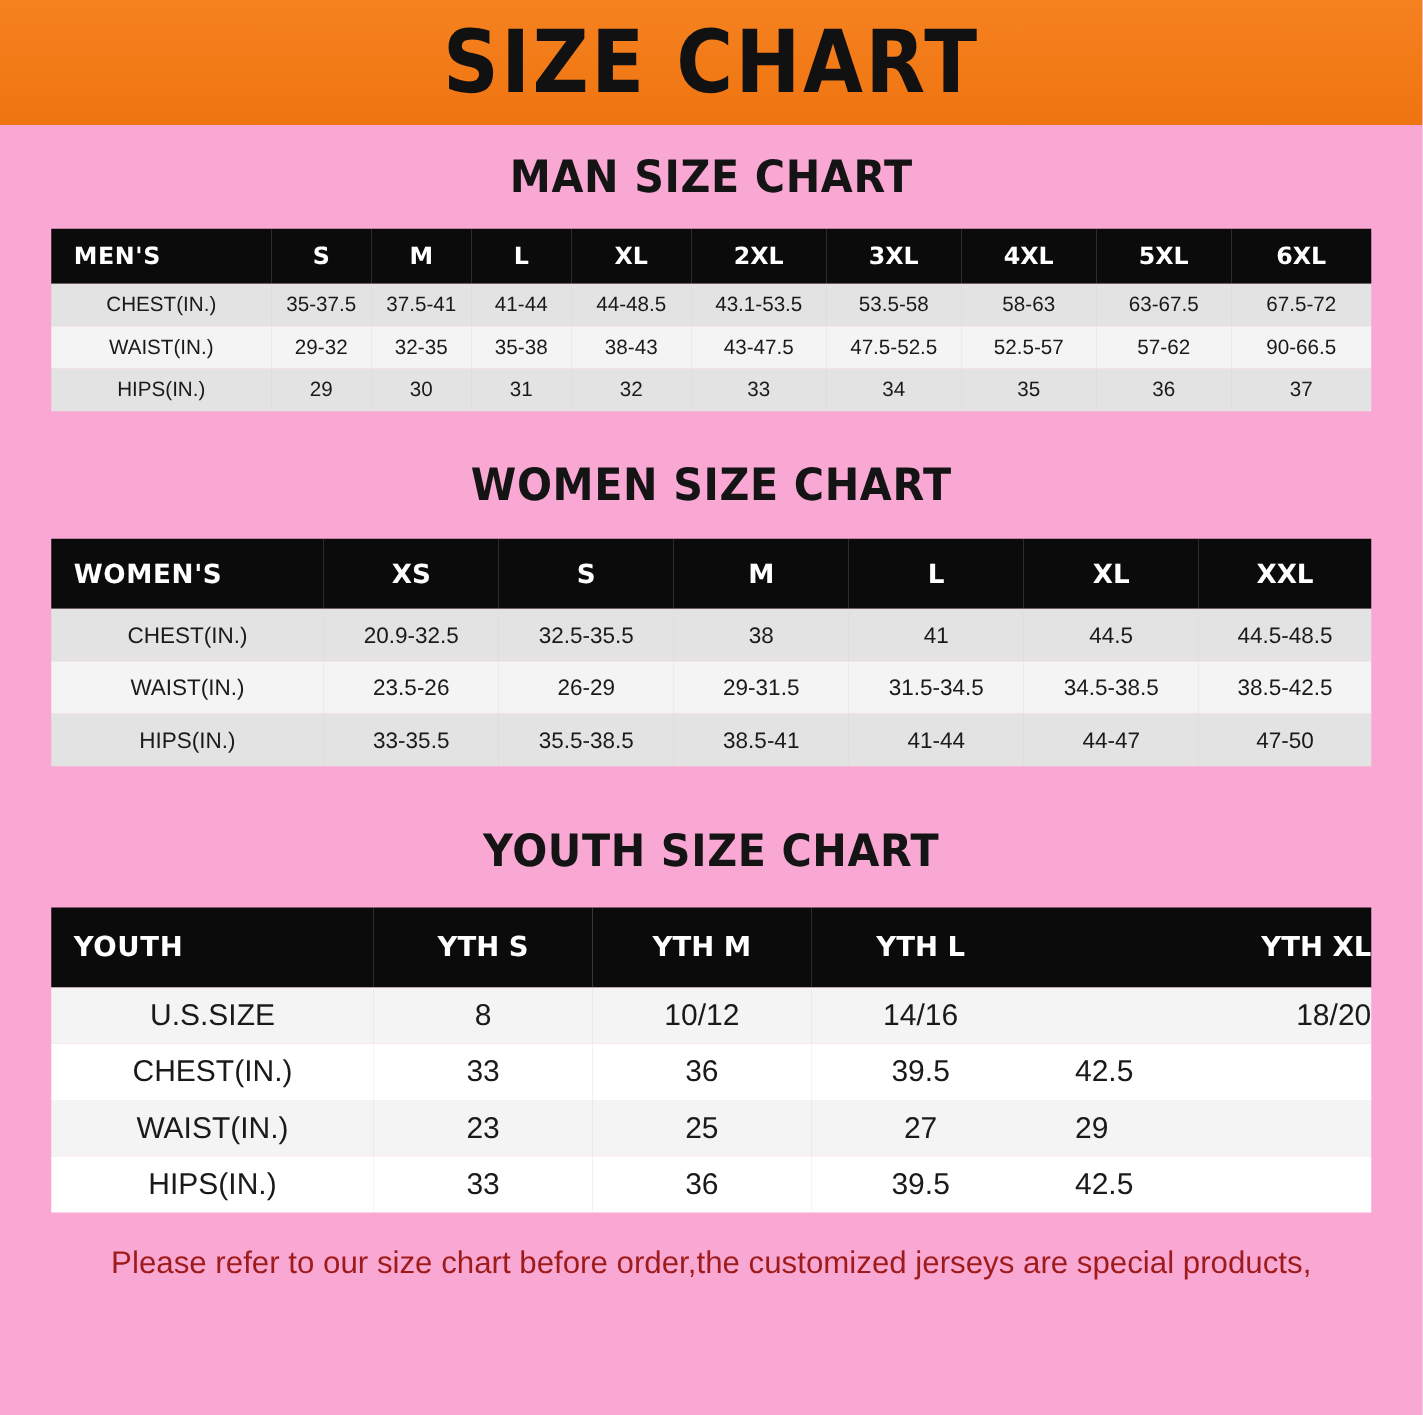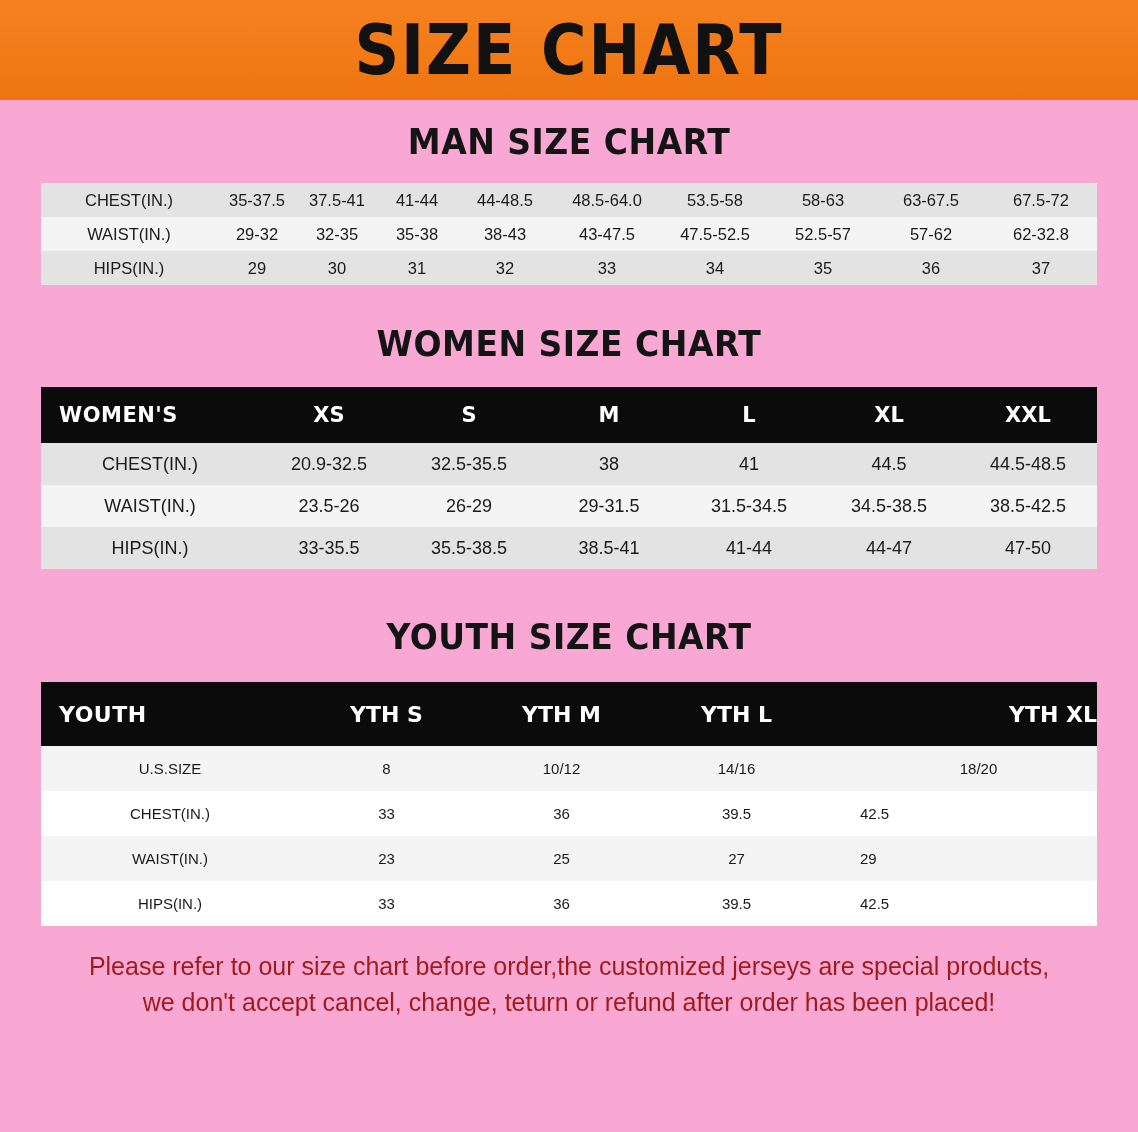--- a/index.html
+++ b/index.html
@@ -106,21 +106,21 @@
   .men-table .data-row td { height: 34px; font-size: 16.5px; }
 
   
   .women-table .hdr-row td { height: 56px; font-size: 21px; }
   .women-table .hdr-label { font-size: 25px; margin-top: 44px; }
   .women-table .data-row td { height: 42px; font-size: 18px; }
 
   
   .youth-table .hdr-row td { height: 64px; font-size: 22px; }
   .youth-table .hdr-label { font-size: 25px; }
-  .youth-table .data-row td { height: 45px; font-size: 15px; }
+  .youth-table .data-row td { height: 45px; font-size: 24px; }
 
   
   .note {
     color: #9e1b1b;
     font-family: "Liberation Sans", sans-serif;
     font-size: 25px;
     line-height: 1.45;
     text-align: center;
     padding: 0 36px;
     box-sizing: border-box;
@@ -146,43 +146,55 @@
           <col style="width:80px">
           <col style="width:80px">
         <col style="width:96px">
           <col style="width:108px">
           <col style="width:108px">
         <col style="width:108px">
           <col style="width:108px">
           <col style="width:112px">
       </colgroup>
       <tbody>
+          <tr class="hdr-row">
+        <td class="hdr-label">MEN'S</td>
+        <td>S</td>
+        <td>M</td>
+        <td>L</td>
+        <td>XL</td>
+        <td>2XL</td>
+        <td>3XL</td>
+        <td>4XL</td>
+        <td>5XL</td>
+        <td>6XL</td>
+      </tr>
       <tr class="data-row row-shade-a">
         <td class="rowlabel">CHEST(IN.)</td>
         <td>35-37.5</td>
         <td>37.5-41</td>
         <td>41-44</td>
         <td>44-48.5</td>
-        <td>48.5-64.0</td>
+        <td>43.1-53.5</td>
         <td>53.5-58</td>
         <td>58-63</td>
         <td>63-67.5</td>
         <td>67.5-72</td>
       </tr>
       <tr class="data-row row-shade-b">
         <td class="rowlabel">WAIST(IN.)</td>
         <td>29-32</td>
         <td>32-35</td>
         <td>35-38</td>
         <td>38-43</td>
         <td>43-47.5</td>
         <td>47.5-52.5</td>
         <td>52.5-57</td>
         <td>57-62</td>
-        <td>62-32.8</td>
+        <td>90-66.5</td>
       </tr>
       <tr class="data-row row-shade-a">
         <td class="rowlabel">HIPS(IN.)</td>
         <td>29</td>
         <td>30</td>
         <td>31</td>
         <td>32</td>
         <td>33</td>
         <td>34</td>
         <td>35</td>
@@ -264,21 +276,21 @@
         <td>YTH S</td>
         <td>YTH M</td>
         <td>YTH L</td>
         <td style="text-align:right;padding-left:36px;">YTH XL</td>
       </tr>
       <tr class="data-row row-shade-b">
         <td class="rowlabel">U.S.SIZE</td>
         <td>8</td>
         <td>10/12</td>
         <td>14/16</td>
-        <td style="text-align:center;padding-left:36px;">18/20</td>
+        <td style="text-align:right;padding-left:36px;">18/20</td>
       </tr>
       <tr class="data-row row-white">
         <td class="rowlabel">CHEST(IN.)</td>
         <td>33</td>
         <td>36</td>
         <td>39.5</td>
         <td style="text-align:left;padding-left:36px;">42.5</td>
       </tr>
       <tr class="data-row row-shade-b">
         <td class="rowlabel">WAIST(IN.)</td>
@@ -293,16 +305,15 @@
         <td>36</td>
         <td>39.5</td>
         <td style="text-align:left;padding-left:36px;">42.5</td>
       </tr>
     </tbody>
       </table>
   </div>
 
   <div class="note" style="margin-top:22px;">
     <div>Please refer to our size chart before order,the customized jerseys are special products,</div>
-    <div>we don't accept cancel, change, teturn or refund after order has been placed!</div>
   </div>
 
 </div>
 
 </body></html>

